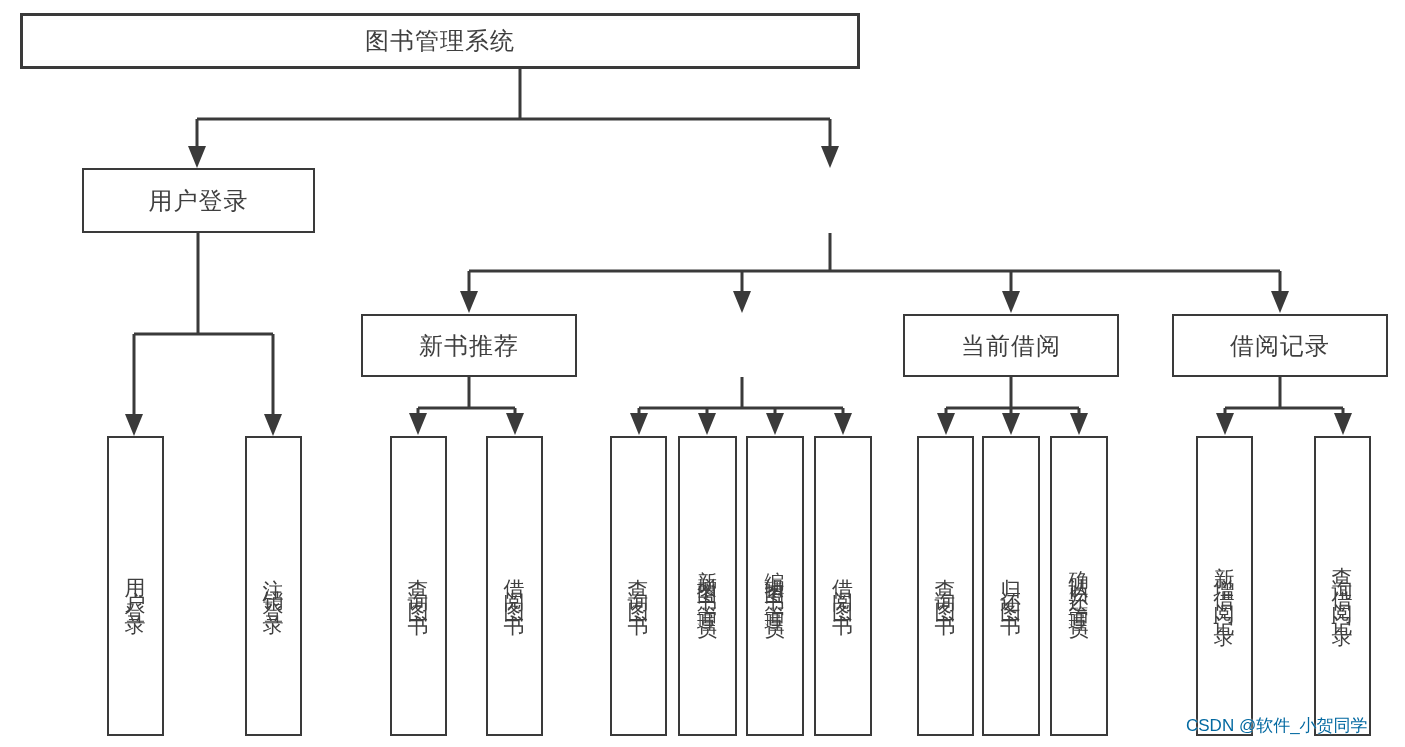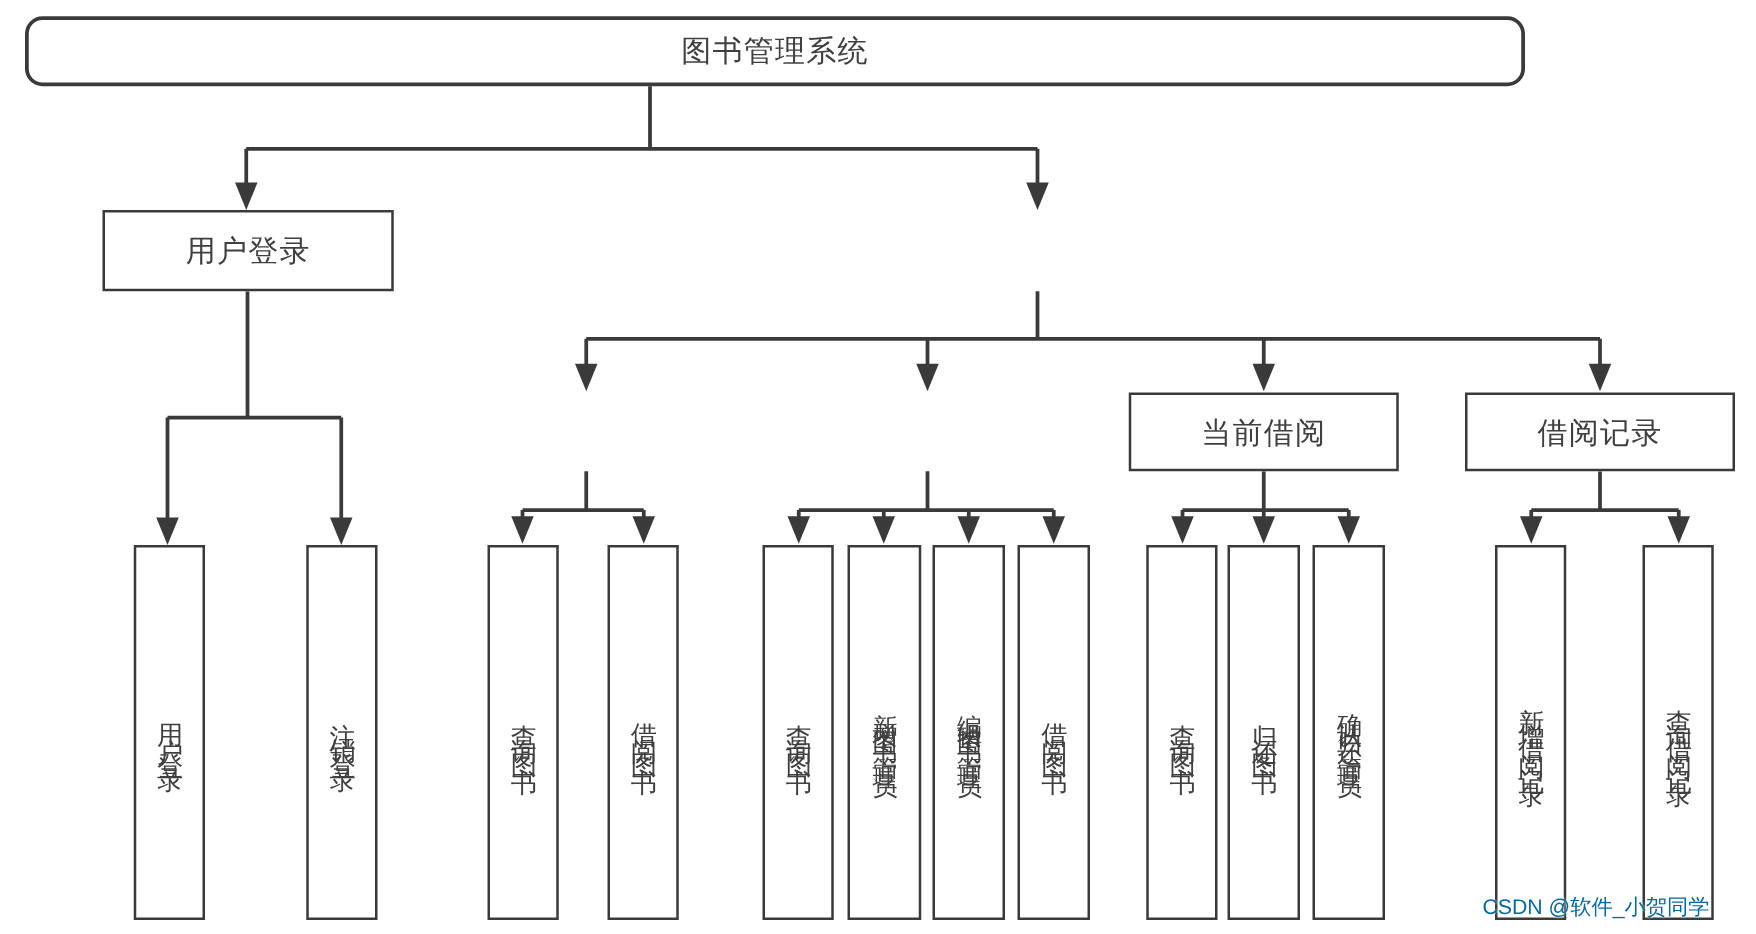--- a/index.html
+++ b/index.html
@@ -91,28 +91,31 @@
       <polygon points="775,435 766,413 784,413"></polygon>
       <polygon points="843,435 834,413 852,413"></polygon>
       <polygon points="946,435 937,413 955,413"></polygon>
       <polygon points="1011,435 1002,413 1020,413"></polygon>
       <polygon points="1079,435 1070,413 1088,413"></polygon>
       <polygon points="1225,435 1216,413 1234,413"></polygon>
       <polygon points="1343,435 1334,413 1352,413"></polygon>
     </g>
   </svg>
 
-  <div class="box h root" style="left:20px; top:13px; width:1200px; height:56px;border-radius:14px;">
+  <div class="box h root" style="left:20px; top:13px; width:840px; height:56px;">
     <span>图书管理系统</span>
   </div>
 
   <div class="box h" style="left:82px; top:168px; width:233px; height:65px;">
     <span>用户登录</span>
   </div>
 
+  <div class="box h" style="left:361px; top:314px; width:216px; height:63px;">
+    <span>新书推荐</span>
+  </div>
   <div class="box h" style="left:1172px; top:314px; width:216px; height:63px;">
     <span>借阅记录</span>
   </div>
   <div class="box h" style="left:903px; top:314px; width:216px; height:63px;">
     <span>当前借阅</span>
   </div>
 
   <div class="box v" style="left:107px; top:436px; width:57px; height:300px;">
     <span>用户登录</span>
   </div>

